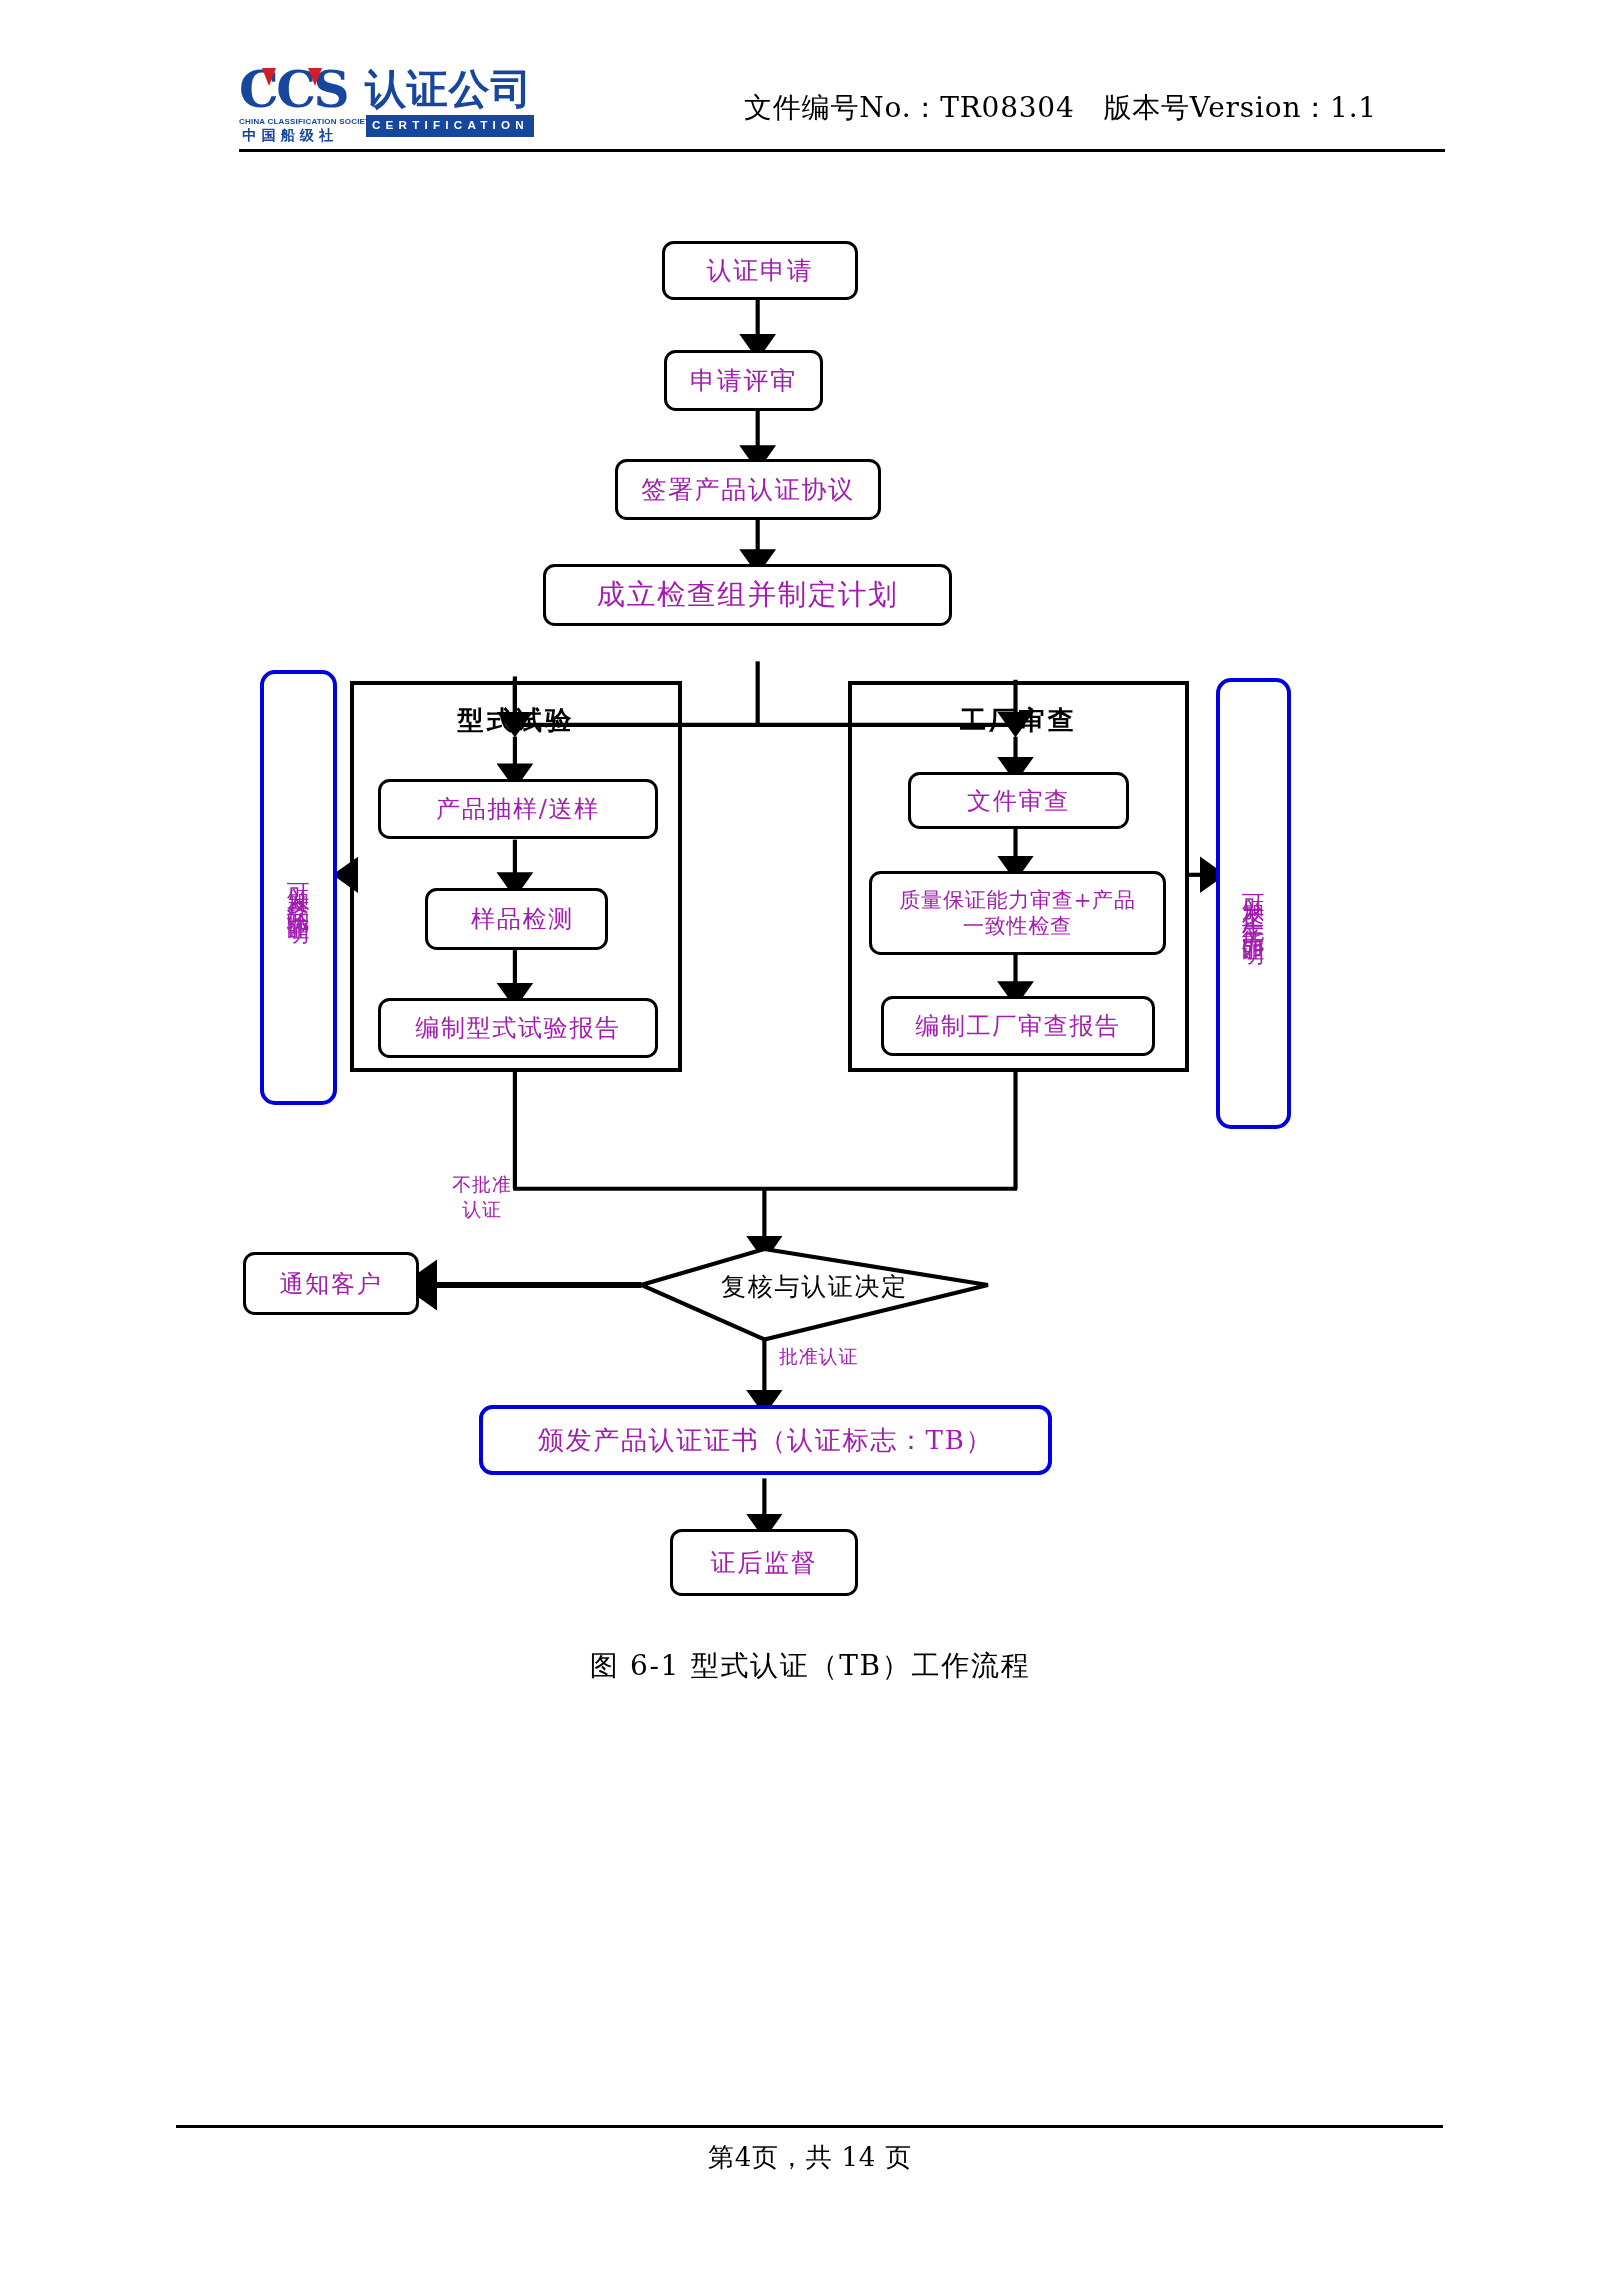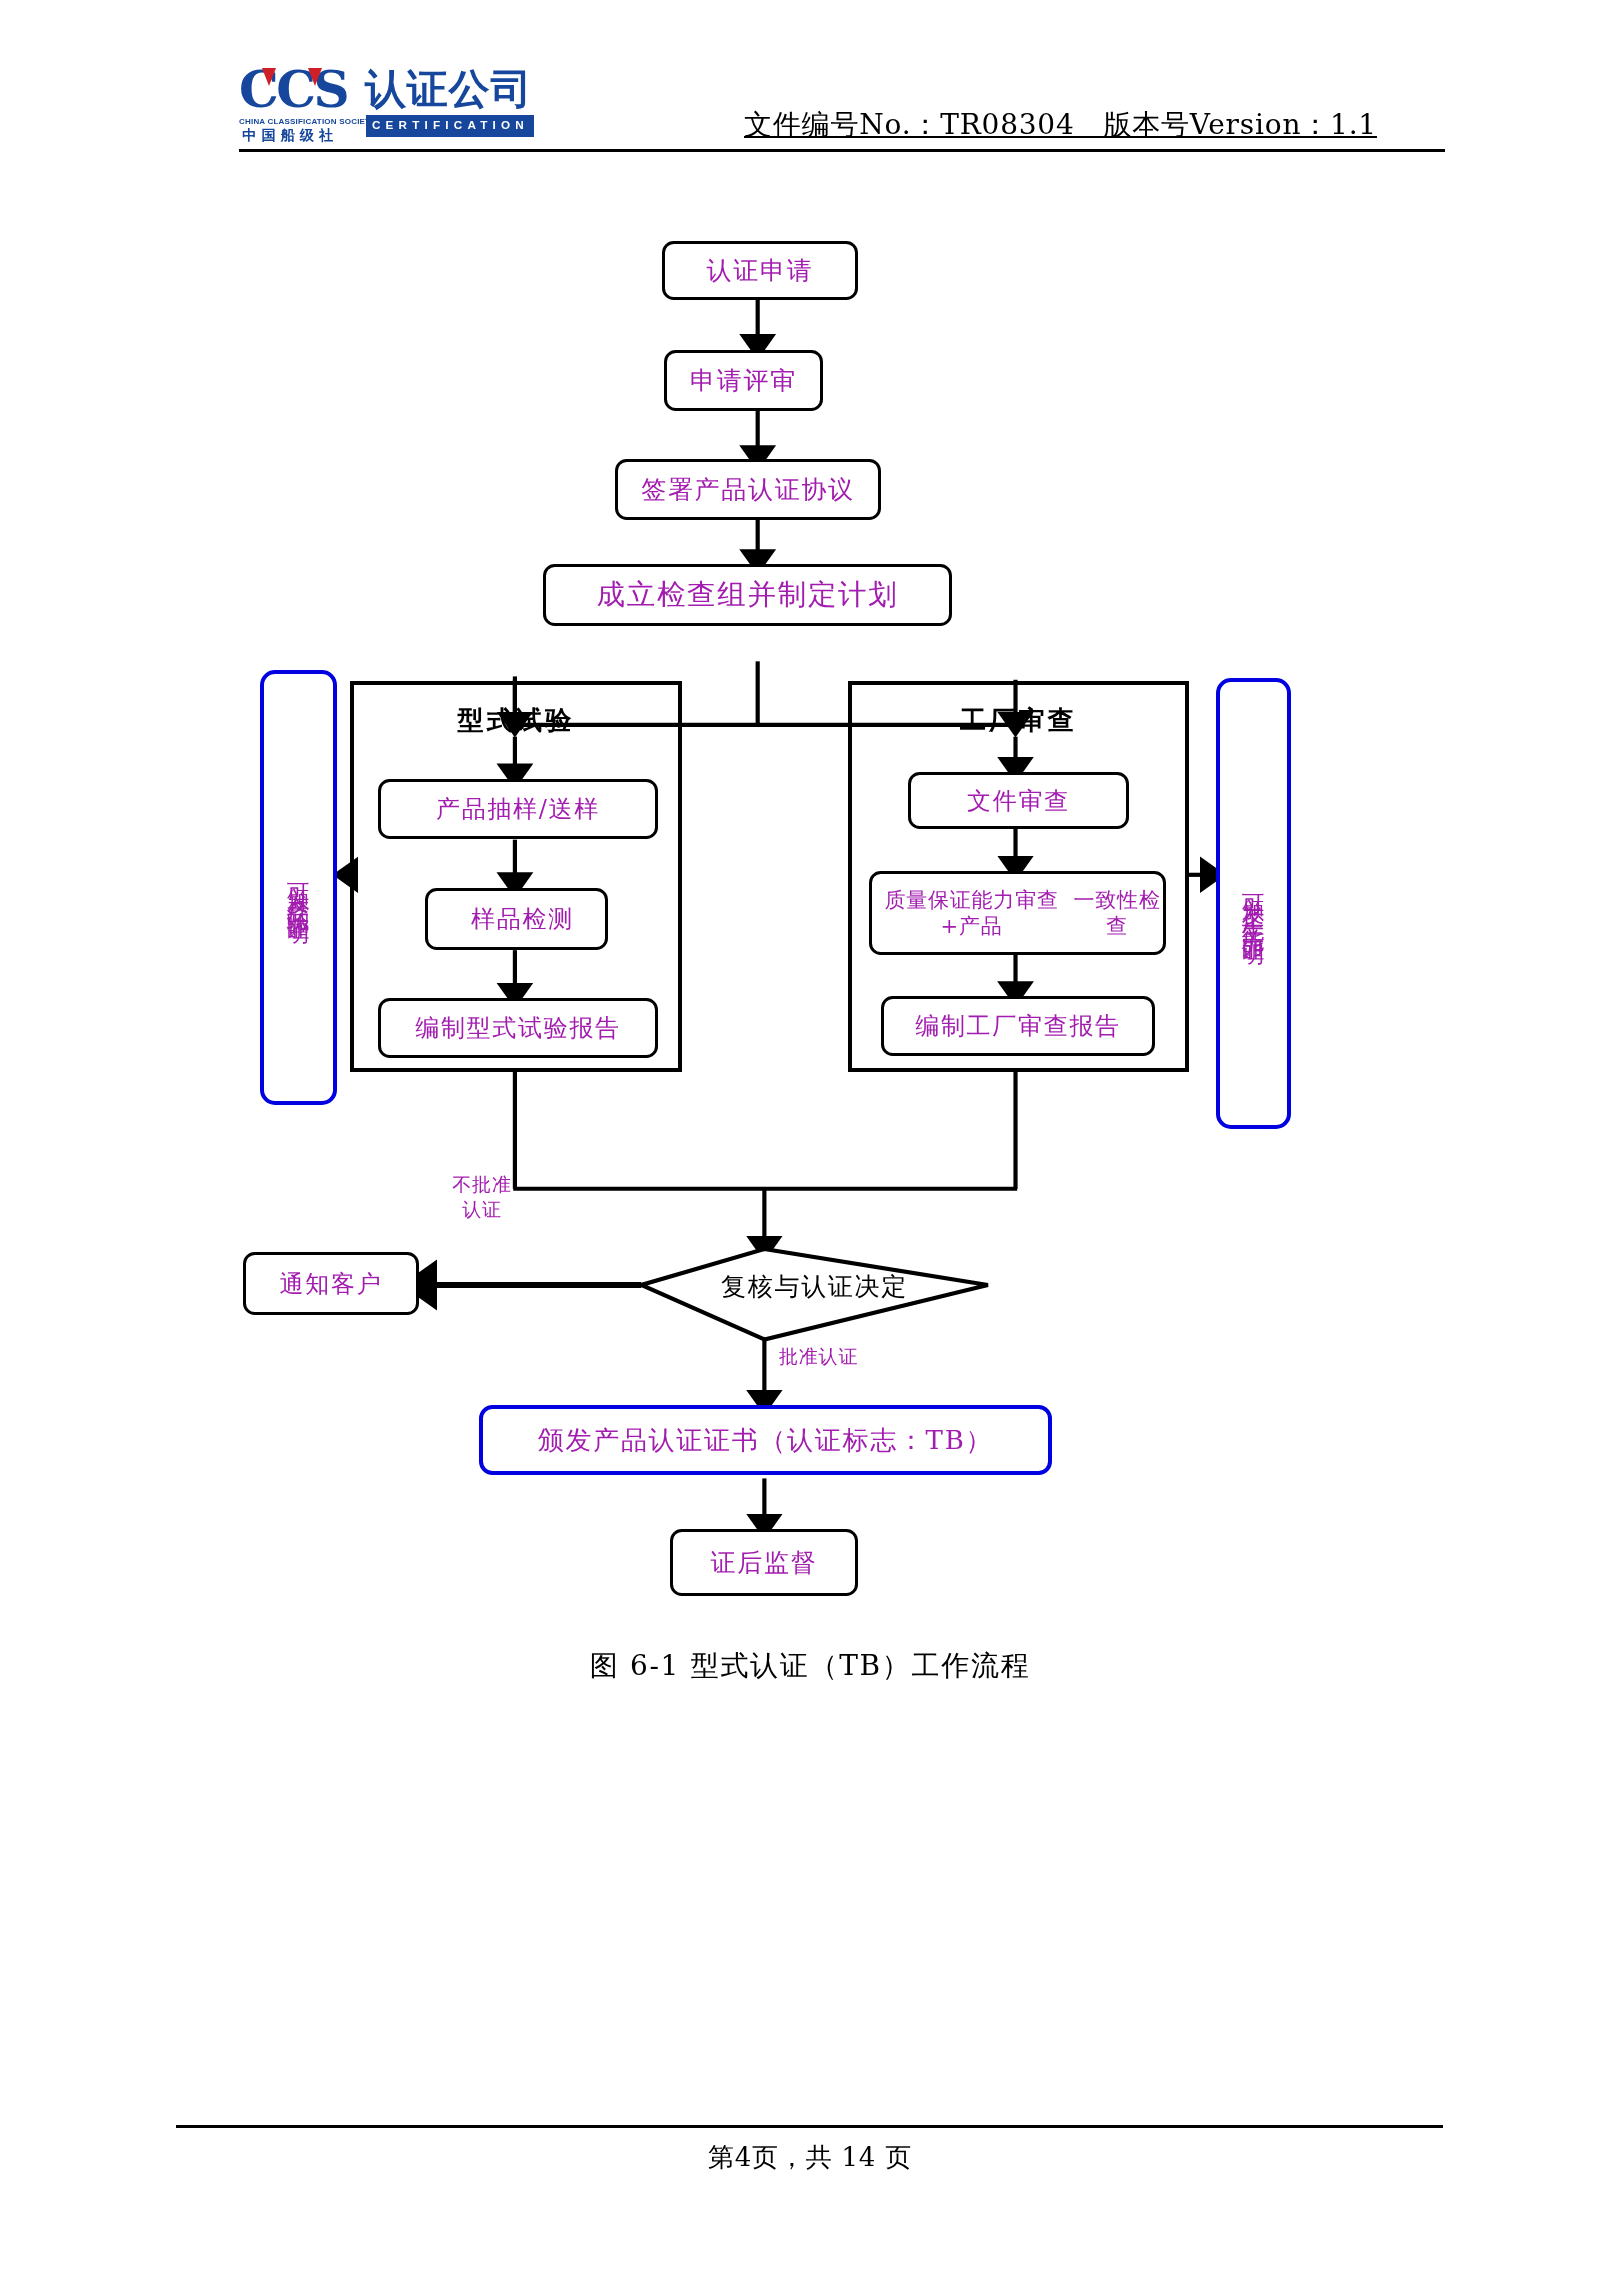--- a/index.html
+++ b/index.html
@@ -89,26 +89,25 @@
     font-size: 11.7px;
     font-weight: bold;
     letter-spacing: 5.2px;
     padding: 3.3px 5px 0 5.9px;
     box-sizing: border-box;
     white-space: nowrap;
   }
   #header-doc-line {
     position: absolute;
     left: 744px;
-    top: 106px;
+    top: 89px;
     font-size: 28px;
     letter-spacing: 0.8px;
     color: #000;
     white-space: nowrap;
-    text-decoration: underline;
   }
   #header-rule {
     position: absolute;
     left: 239px;
     top: 149px;
     width: 1206px;
     height: 0;
     border-top: 3.3px solid #000;
   }
 
@@ -334,21 +333,21 @@
   </div>
 
   <div class="branch-title" style="left:848px; top:703px; width:341px;">
     <span>工厂审查</span>
   </div>
 
   <div class="node rbox" style="left:908px; top:772px; width:221px; height:57px; font-size:24px;">
     <span>文件审查</span>
   </div>
 
-  <div class="node rbox" style="left:869px; top:871px; width:297px; height:84px; font-size:21px; letter-spacing:0.8px; flex-direction:row;">
+  <div class="node rbox" style="left:869px; top:871px; width:297px; height:84px; font-size:21px; letter-spacing:0.8px; flex-direction:column;">
     <span>质量保证能力审查+产品</span>
     <span>一致性检查</span>
   </div>
 
   <div class="node rbox" style="left:881px; top:996px; width:274px; height:60px; font-size:24px;">
     <span>编制工厂审查报告</span>
   </div>
 
   <div class="node vert-blue" style="left:260px; top:670px; width:77px; height:435px;">
     <span>可颁发产品试验证明</span>

